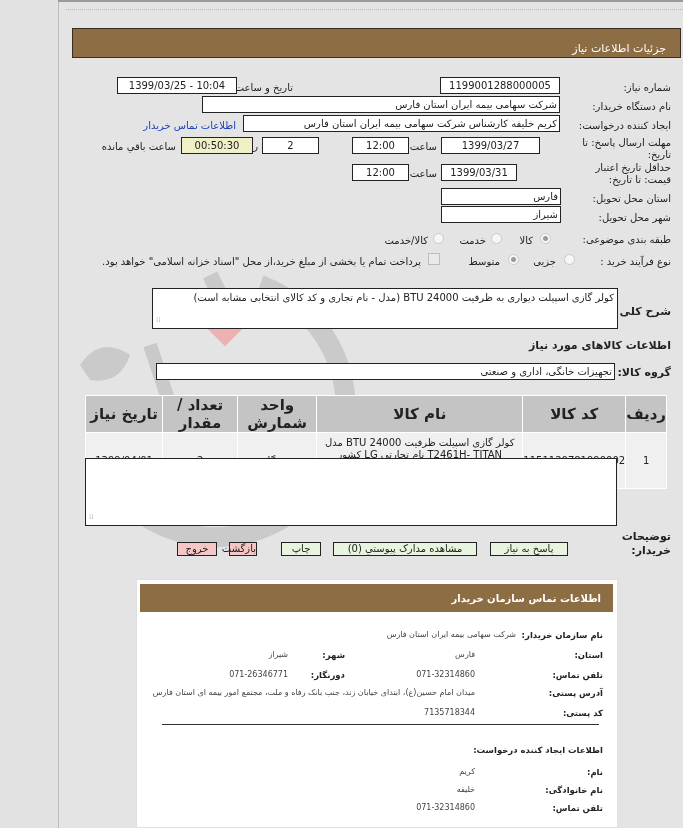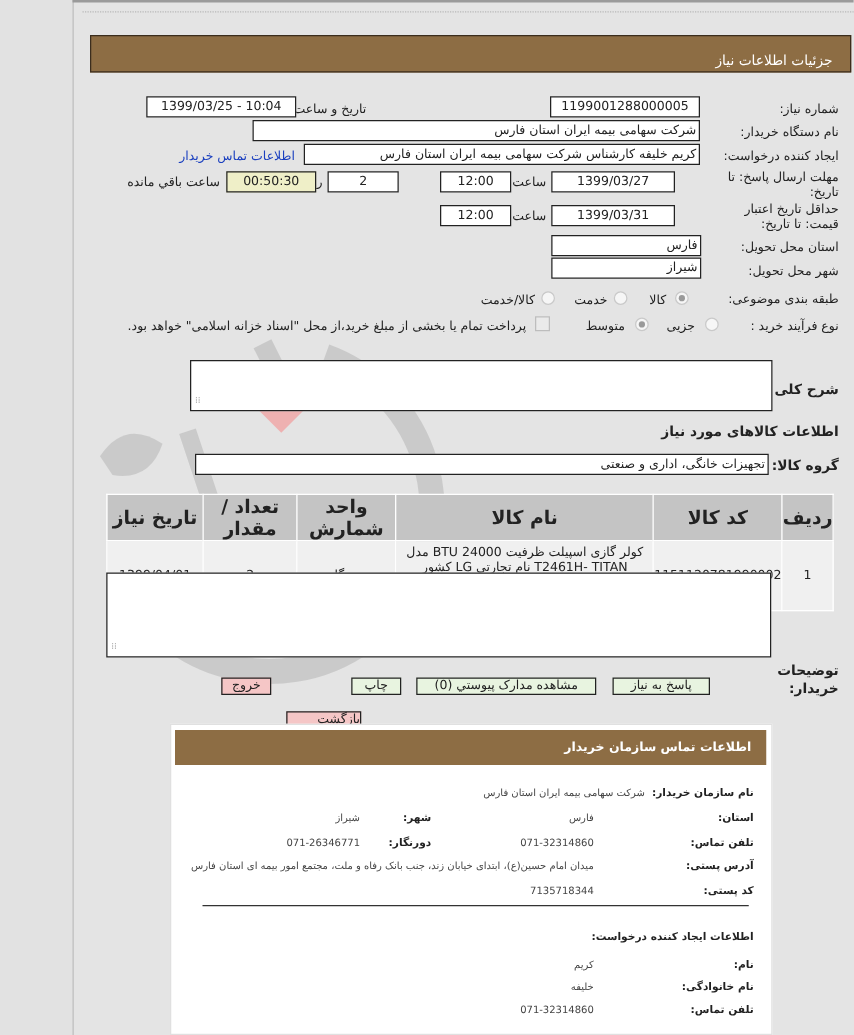--- a/index.html
+++ b/index.html
@@ -117,21 +117,21 @@
 <div class="lbl" style="right:12px;top:137px;width:100px;white-space:normal;line-height:12px;">مهلت ارسال پاسخ: تا تاریخ:</div>
 <div class="box c" style="left:441px;top:137px;width:99px;">1399/03/27</div>
 <div class="lbl" style="right:246px;top:141px;">ساعت</div>
 <div class="box c" style="left:352px;top:137px;width:57px;">12:00</div>
 <div class="box c" style="left:262px;top:137px;width:57px;">2</div>
 <div class="lbl" style="right:425px;top:141px;">روز و</div>
 <div class="box c yellow" style="left:181px;top:137px;width:72px;">00:50:30</div>
 <div class="lbl" style="right:507px;top:141px;">ساعت باقي مانده</div>
 
 <div class="lbl" style="right:12px;top:162px;width:100px;white-space:normal;line-height:12px;">حداقل تاریخ اعتبار قیمت: تا تاریخ:</div>
-<div class="box c" style="left:441px;top:164px;width:99px;">1399/03/31</div>
+<div class="box c" style="left:441px;top:164px;width:76px;">1399/03/31</div>
 <div class="lbl" style="right:246px;top:168px;">ساعت</div>
 <div class="box c" style="left:352px;top:164px;width:57px;">12:00</div>
 
 <div class="lbl" style="right:12px;top:193px;">استان محل تحویل:</div>
 <div class="box r" style="left:441px;top:188px;width:120px;">فارس</div>
 
 <div class="lbl" style="right:12px;top:212px;">شهر محل تحویل:</div>
 <div class="box r" style="left:441px;top:206px;width:120px;">شیراز</div>
 
 <div class="lbl" style="right:12px;top:234px;">طبقه بندی موضوعی:</div>
@@ -145,20 +145,21 @@
 <div class="lbl" style="right:12px;top:256px;">نوع فرآیند خرید :</div>
 <div class="radio" style="left:564px;top:254px;"></div>
 <div class="lbl" style="right:127px;top:256px;">جزیی</div>
 <div class="radio on" style="left:508px;top:254px;"></div>
 <div class="lbl" style="right:183px;top:256px;">متوسط</div>
 <div class="checkbox" style="left:428px;top:253px;"></div>
 <div class="lbl" style="right:262px;top:256px;">پرداخت تمام یا بخشی از مبلغ خرید،از محل "اسناد خزانه اسلامی" خواهد بود.</div>
 
 <div class="lbl bold" style="right:12px;top:305px;font-size:11px;">شرح کلی نیاز:</div>
 <div class="textarea" style="left:152px;top:288px;width:466px;height:41px;">
+  <span>کولر گازی اسپیلت دیواری به ظرفیت 24000 BTU  (مدل - نام تجاری و کد کالای انتخابی مشابه است)</span>
   <span class="grip">⁞⁞</span>
 </div>
 
 <div class="lbl bold" style="right:12px;top:339px;font-size:11px;">اطلاعات کالاهای مورد نیاز</div>
 <div class="lbl bold" style="right:12px;top:366px;font-size:11px;">گروه کالا:</div>
 <div class="box r" style="left:156px;top:363px;width:459px;">تجهیزات خانگی، اداری و صنعتی</div>
 
 <table class="items">
   <thead>
     <tr>
@@ -183,21 +184,21 @@
 </table>
 
 <div class="lbl bold" style="right:12px;top:510px;width:50px;white-space:normal;font-size:11px;line-height:14px;margin-top:20px;">توضیحات خریدار:</div>
 <div class="textarea" style="left:85px;top:458px;width:532px;height:68px;">
   <span class="grip">⁞⁞</span>
 </div>
 
 <div class="btn green" style="left:490px;top:542px;width:78px;">پاسخ به نیاز</div>
 <div class="btn green" style="left:333px;top:542px;width:144px;">مشاهده مدارک پیوستي (0)</div>
 <div class="btn green" style="left:281px;top:542px;width:40px;">چاپ</div>
-<div class="btn pink" style="left:229px;top:569px;width:60px;padding-left:25px;">بازگشت</div>
+<div class="btn pink" style="left:229px;top:542px;width:28px;padding-left:25px;">بازگشت</div>
 <div class="btn pink" style="left:177px;top:542px;width:40px;">خروج</div>
 
 <div class="contact-card">
   <div class="contact-head">
     <span>اطلاعات تماس سازمان خریدار</span>
   </div>
 
   <div class="c-lbl bold" style="right:14px;top:50px;">نام سازمان خریدار:</div>
   <div class="c-val" style="right:101px;top:50px;">شرکت سهامی بیمه ایران استان فارس</div>
 

